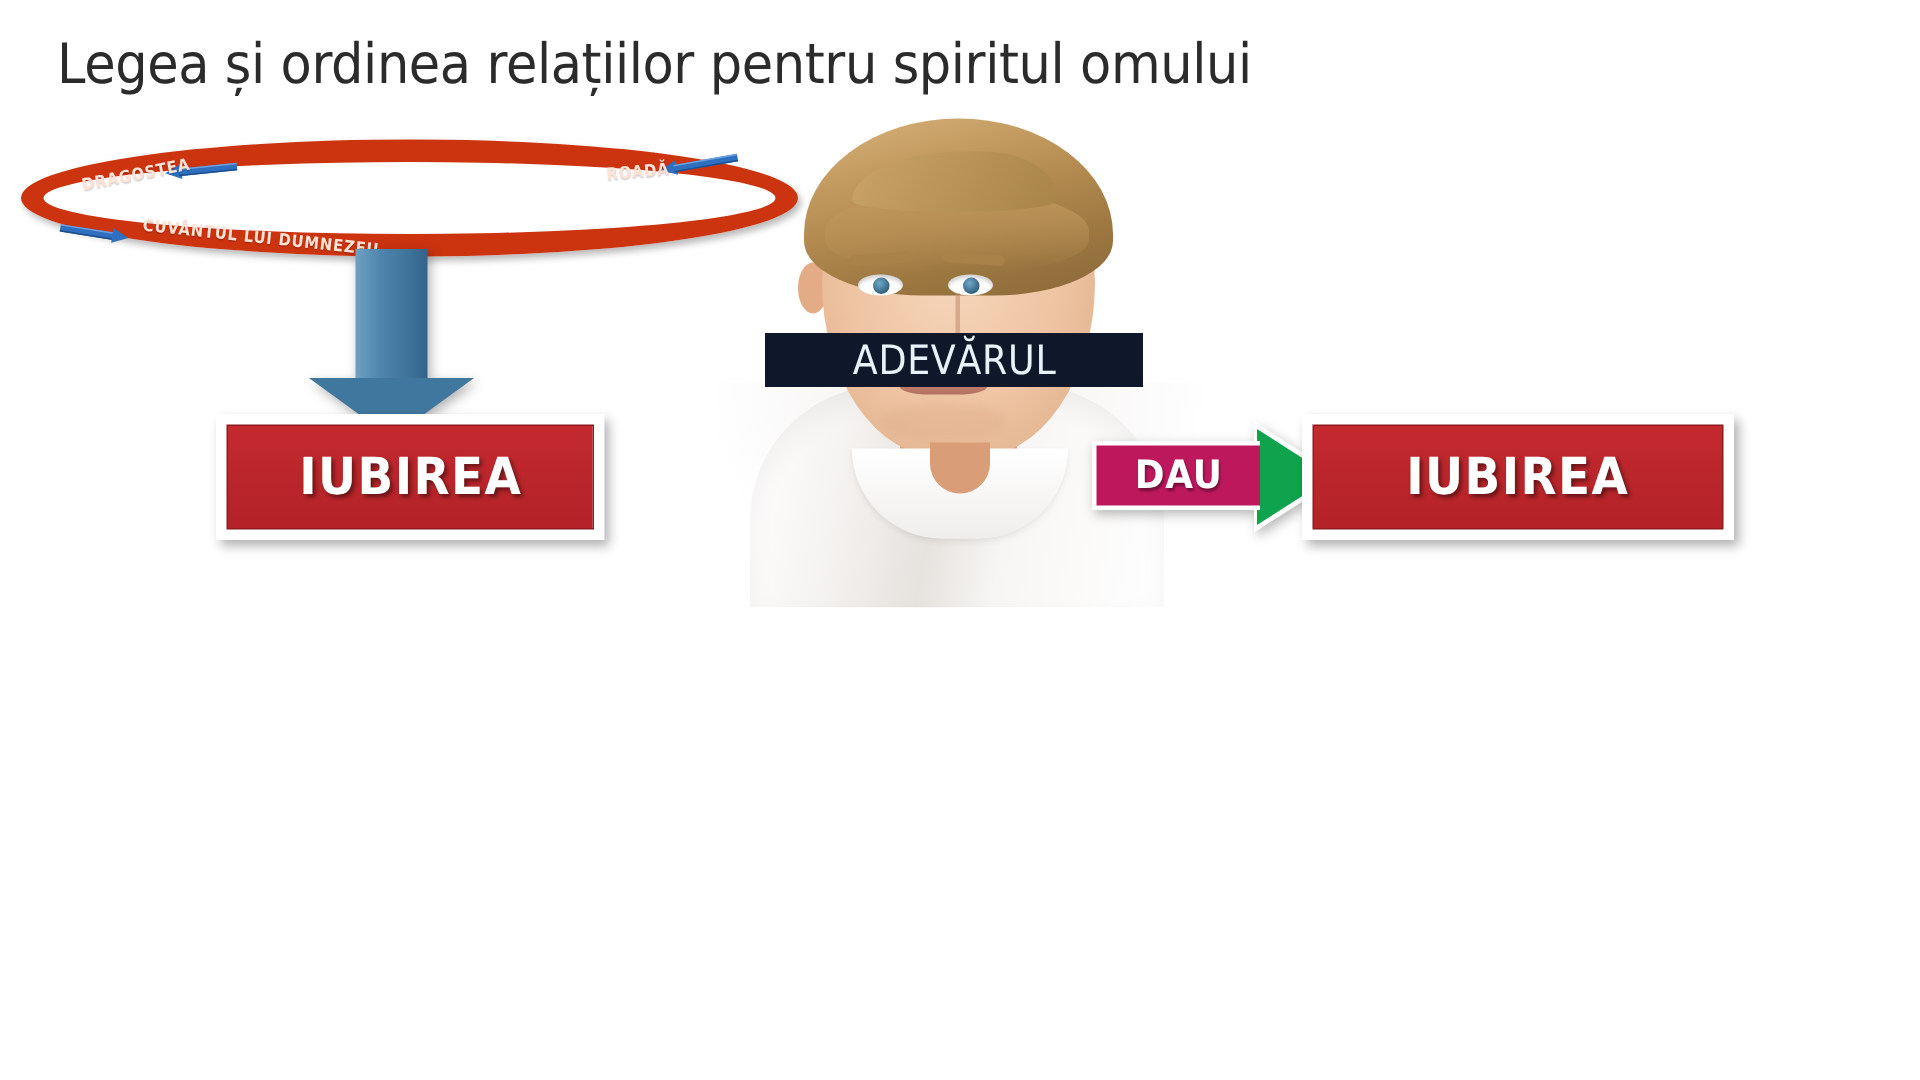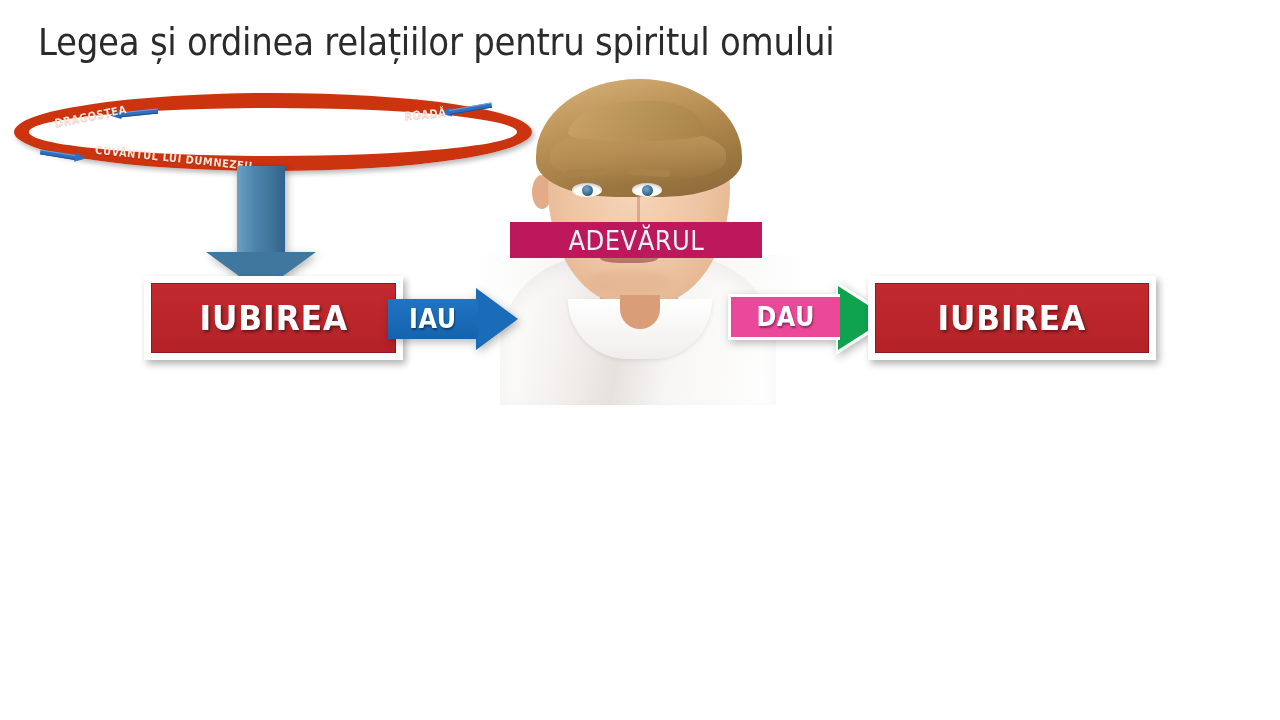--- a/index.html
+++ b/index.html
@@ -194,37 +194,37 @@
     font-family:"DejaVu Sans", sans-serif;
     text-shadow: 1px 2px 2px rgba(0,0,0,.4);
     transform: scaleX(.92);
   }
 
   
   #dau-arrow { position:absolute; left:728px; top:281px; width:170px; height:75px;
     filter: drop-shadow(2px 3px 4px rgba(0,0,0,.28)); }
   #dau-arrow .body {
     position:absolute; left:0; top:13px; width:112px; height:46px;
-    background:#ec4899; border:3px solid #ffffff; border-right:none;
+    background:#be185d; border:3px solid #ffffff; border-right:none;
     display:flex; align-items:center; justify-content:center;
   }
   #dau-arrow .head {
     position:absolute; left:108px; top:0; width:0; height:0;
     border-top:37px solid transparent; border-bottom:37px solid transparent;
     border-left:58px solid #ffffff;
   }
   #dau-arrow .head2 {
     position:absolute; left:110px; top:5px; width:0; height:0;
     border-top:32px solid transparent; border-bottom:32px solid transparent;
     border-left:50px solid #0ea34c;
   }
 
   
   .blue-banner {
-    position:absolute; background:#be185d;
+    position:absolute; background:#0f172a;
     display:flex; align-items:center; justify-content:center;
   }
   .blue-banner .txt {
     color:#e8f2fb; font-weight:400; font-family:"DejaVu Sans", sans-serif;
     white-space:nowrap; transform:scaleX(.9);
   }
   #banner-adevarul { left:510px; top:222px; width:252px; height:36px; }
   #banner-adevarul .txt { font-size:27px; letter-spacing:.5px; }
   #banner-creatura { left:506px; top:374px; width:259px; height:44px; }
   #banner-creatura .txt { font-size:25px; letter-spacing:.3px; }
@@ -326,26 +326,20 @@
     <div class="stem"></div>
     <div class="tip"></div>
   </div>
 
   <div class="iubirea-box" id="iubirea-left">
     <div class="inner">
       <span class="txt">IUBIREA</span>
     </div>
   </div>
 
-  <div id="iau-arrow">
-    <div class="head"></div>
-    <div class="body">
-      <span class="txt">IAU</span>
-    </div>
-  </div>
 
   <div class="blue-banner" id="banner-adevarul">
     <span class="txt">ADEVĂRUL</span>
   </div>
 
 
 
   <div id="dau-arrow">
     <div class="head"></div>
     <div class="head2"></div>

